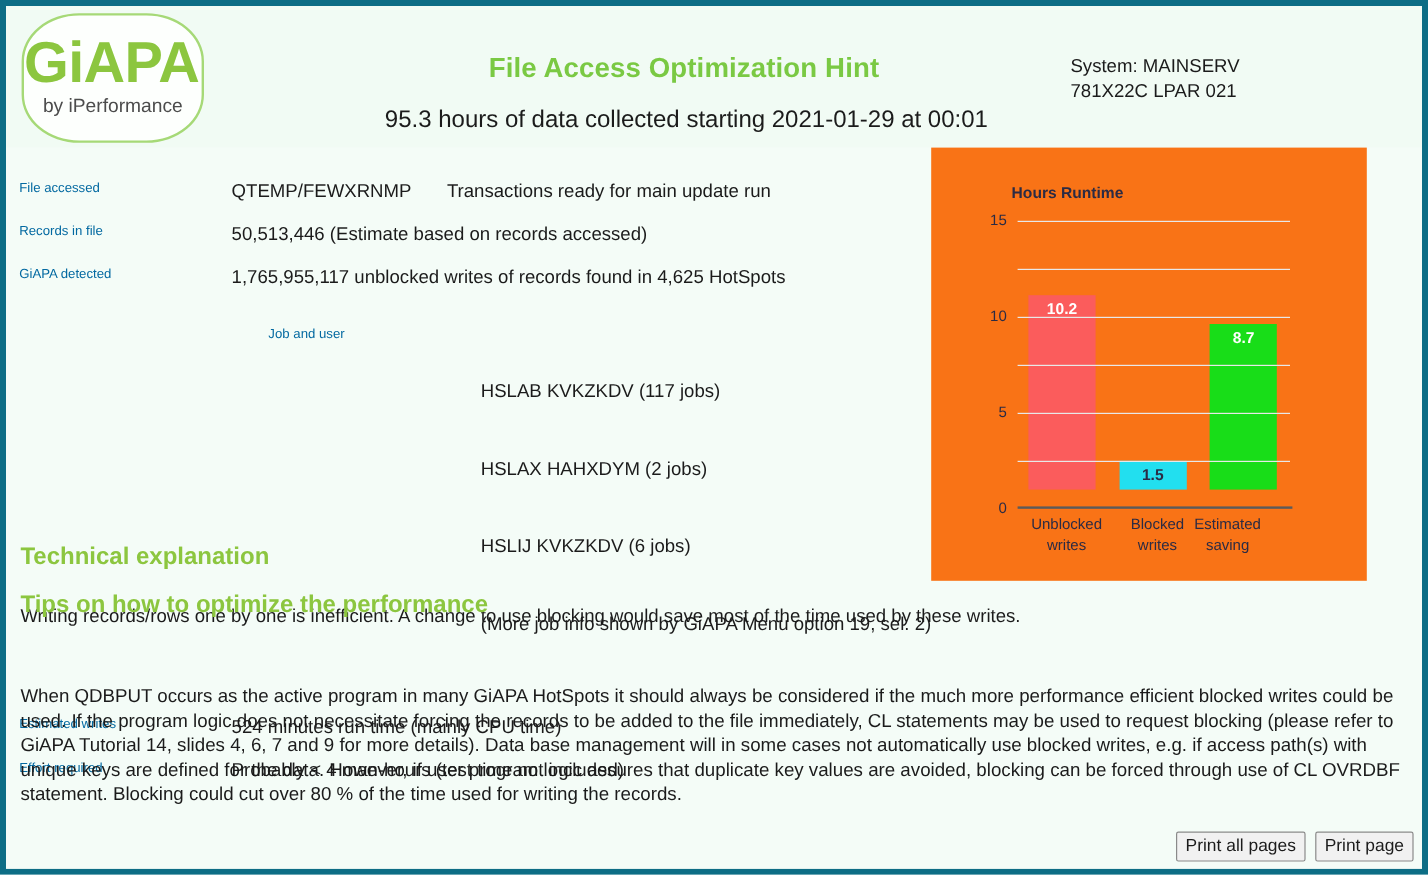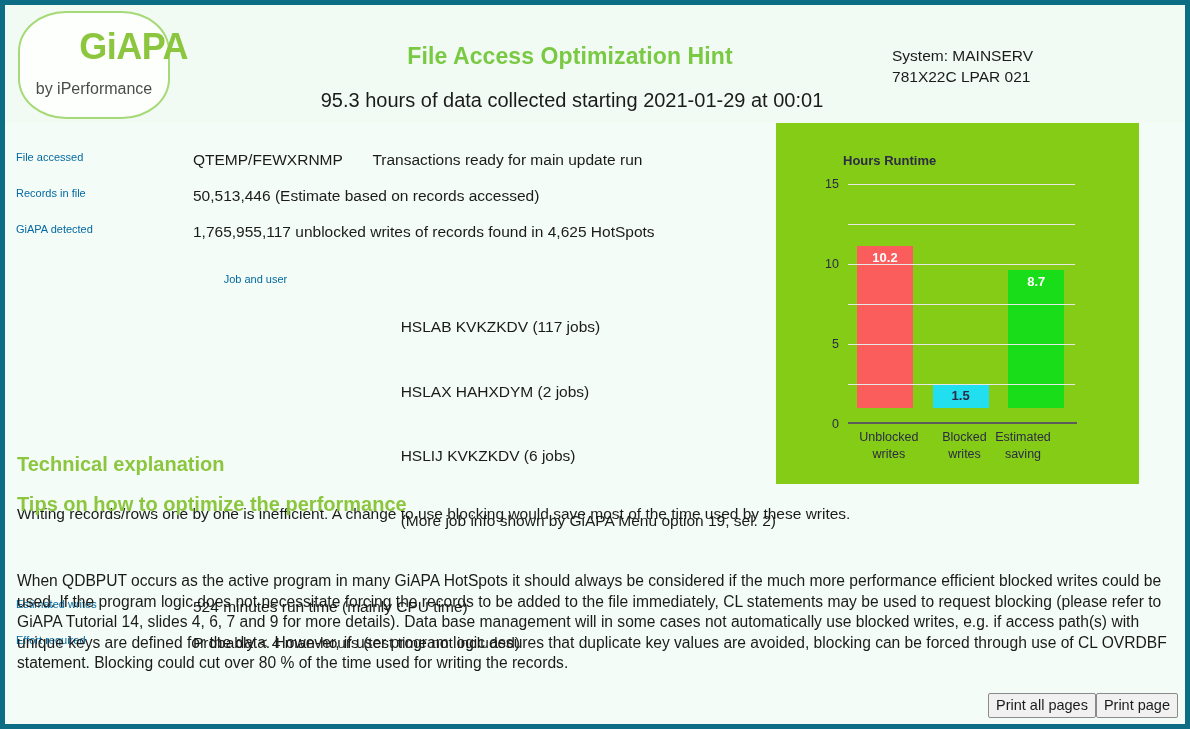--- a/index.html
+++ b/index.html
@@ -34,27 +34,26 @@
     border: 2px solid #a6d977;
     border-radius: 48px / 40px;
     background: #fdfffd;
     box-sizing: border-box;
   }
   .logo-main {
     position: absolute;
     top: 16px;
     left: 0;
     width: 100%;
-    text-align: right;
-    font-size: 36px;
+    text-align: left;
+    font-size: 48px;
     font-weight: bold;
     letter-spacing: -0.5px;
     color: #8cc63f;
     line-height: 1;
-    padding-left: 20px;
   }
   .logo-sub {
     position: absolute;
     top: 68px;
     left: 0;
     width: 100%;
     text-align: center;
     font-size: 16px;
     color: #4c4c4c;
     line-height: 1;
@@ -122,21 +121,21 @@
   .row.jobs .val { line-height: 21.5px; }
   .row.saving { margin-bottom: 18px; }
 
   
   .chart-panel {
     position: absolute;
     left: 771px;
     top: 0px;
     width: 363px;
     height: 361px;
-    background: #84cc16;
+    background: #f97316;
   }
   .chart-title {
     position: absolute;
     left: 67px;
     top: 30px;
     font-size: 13px;
     font-weight: bold;
     color: #2b2b44;
   }
   .plot {
@@ -242,21 +241,21 @@
     color: #1b1b1b;
     line-height: 20.6px;
     text-align: left;
   }
   
   .btn-row {
     position: absolute;
     right: 7px;
     bottom: 6px;
     display: flex;
-    gap: 0;
+    gap: 8px;
   }
   .btn {
     font-family: "Liberation Sans", sans-serif;
     font-size: 14.5px;
     color: #1b1b1b;
     background: #f1f1f1;
     border: 1px solid #8a8a8a;
     border-radius: 2px;
     padding: 2px 7px 3px 7px;
     cursor: pointer;

